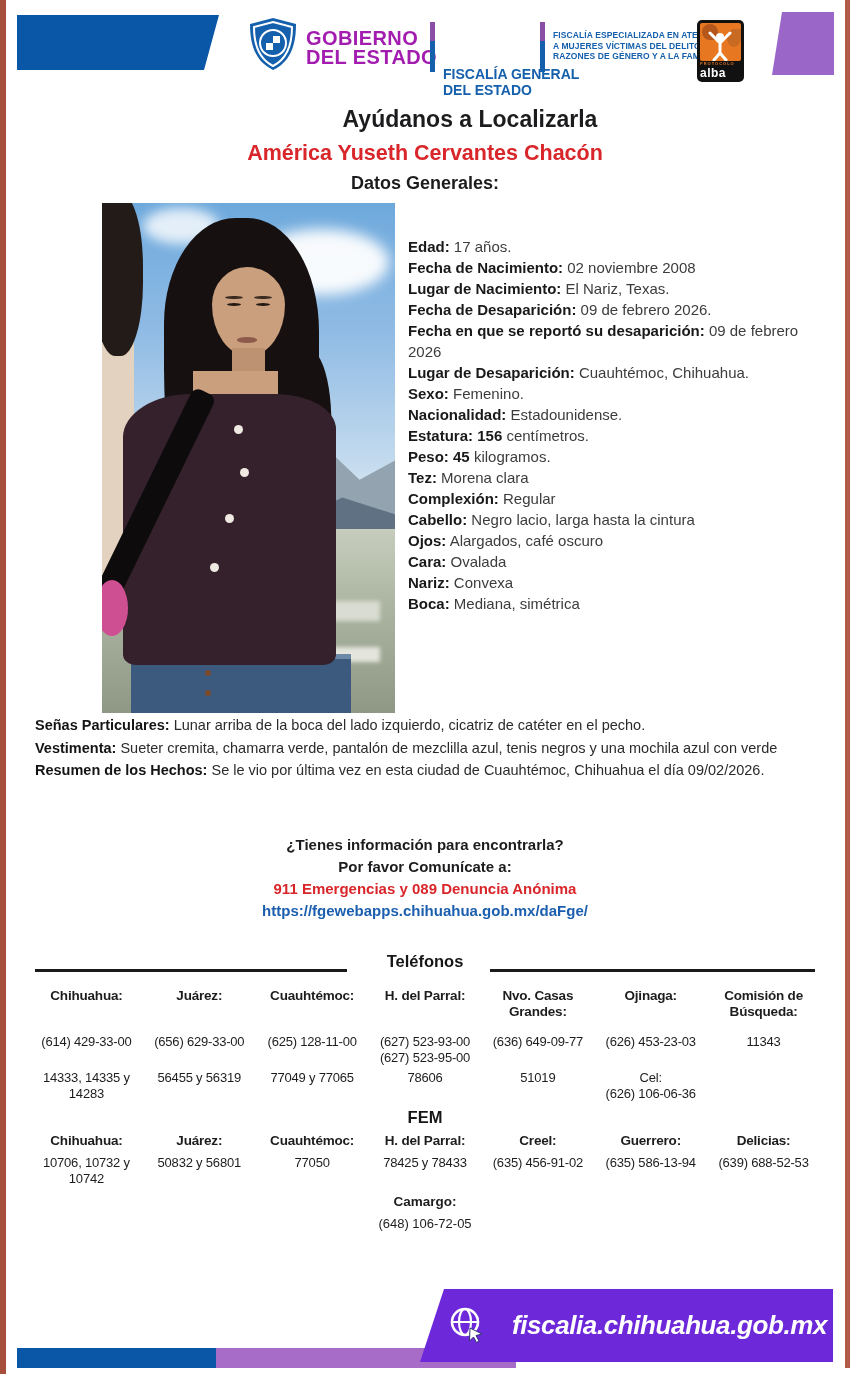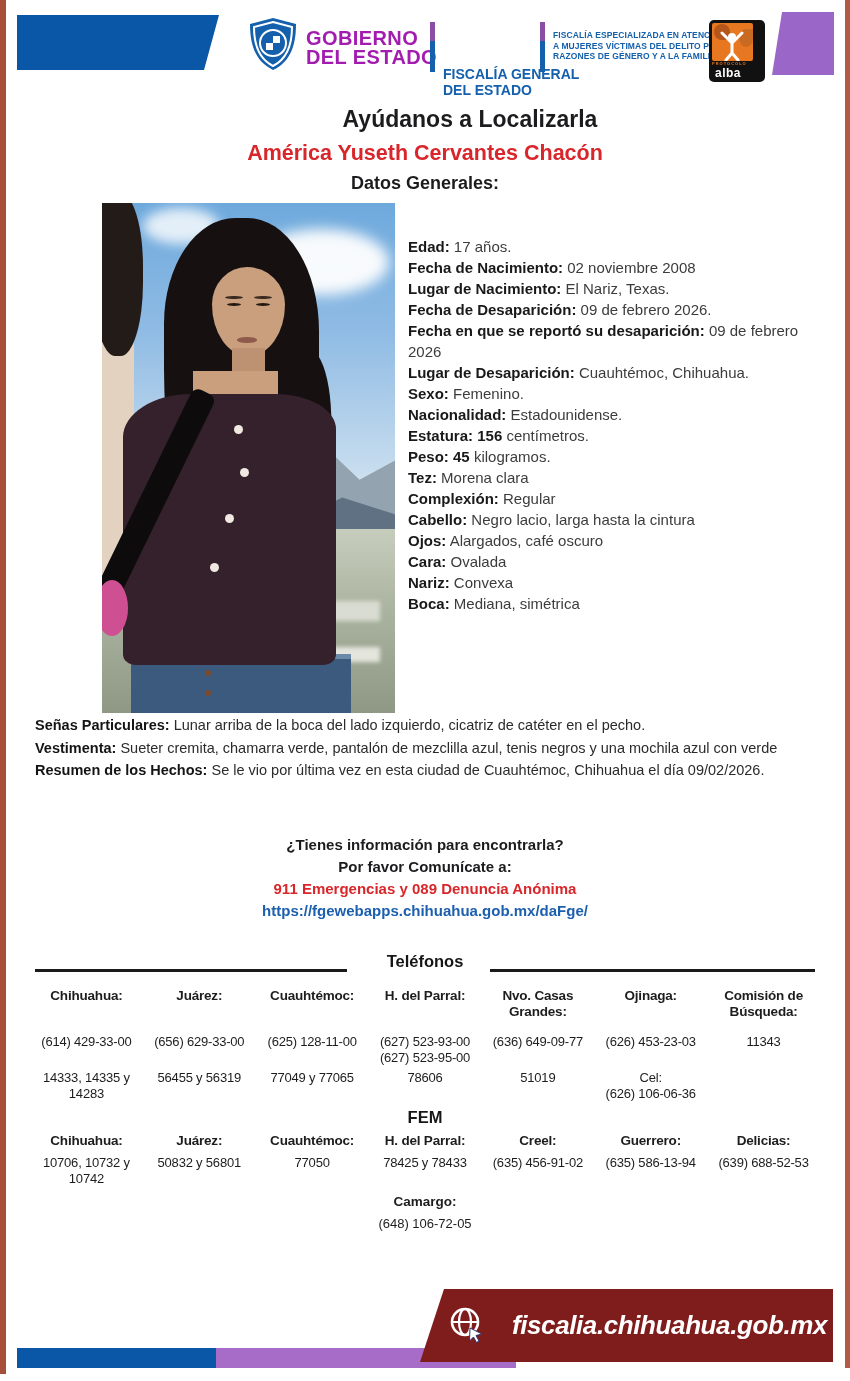--- a/index.html
+++ b/index.html
@@ -21,22 +21,22 @@
 
   
   .shield{left:246px;top:16px;}
   .gob-text{left:306px;top:29px;font-size:20px;font-weight:bold;color:#a21caf;
             line-height:19px;letter-spacing:.4px;}
   .hsep{width:5px;height:50px;top:22px;
         background:linear-gradient(180deg,#8a4fa5 0%,#8a4fa5 38%,#1560ac 38%,#1560ac 100%);}
   .sep1{left:430px;} .sep2{left:540px;}
   .fge-text{left:443px;top:30px;font-size:14px;font-weight:bold;color:#1560ac;line-height:15.5px;margin-top:37px;}
   .esp-text{left:553px;top:30px;font-size:8.5px;font-weight:bold;color:#1560ac;line-height:10.5px;letter-spacing:.1px;}
-  .alba{left:697px;top:20px;width:56px;height:62px;background:#111;border-radius:5px;
-        padding:3px 21px 2px 3px;box-sizing:border-box;margin-left:12px;}
+  .alba{left:697px;top:20px;width:47px;height:62px;background:#111;border-radius:5px;
+        padding:3px 21px 2px 3px;box-sizing:border-box;}
   .alba-art{position:relative;width:41px;height:38px;background:#e87722;border-radius:2px;overflow:hidden;}
   .alba-fig1{position:absolute;left:2px;top:1px;width:16px;height:16px;background:#b5561a;border-radius:50% 50% 0 50%;}
   .alba-fig2{position:absolute;right:0px;top:6px;width:14px;height:18px;background:#c96a22;border-radius:50% 0 50% 50%;}
   .alba-proto{font-size:4px;color:#e87722;text-align:center;letter-spacing:1px;line-height:6px;font-weight:bold;}
   .alba-name{font-size:12px;color:#fff;font-weight:bold;text-align:center;line-height:12px;letter-spacing:.5px;}
 
   
   .t-help{top:106px;font-size:23px;font-weight:bold;color:#1c1c1e;padding-left:45px;}
   .t-name{top:141px;font-size:21.5px;font-weight:bold;color:#d9262b;}
   .t-datos{top:173px;font-size:18px;font-weight:bold;color:#1c1c1e;}
@@ -108,21 +108,21 @@
   .tel-head{top:988px;} .tel-r1{top:1034px;} .tel-r2{top:1070px;}
   .fem-title{top:1108px;font-size:16.5px;font-weight:bold;color:#161616;}
   .fem-head{top:1133px;} .fem-r1{top:1155px;}
   .camargo-l{top:1194px;font-weight:bold;font-size:13.5px;color:#1d1d1d;}
   .camargo-v{top:1216px;font-size:13px;color:#1d1d1d;}
 
   
   .strip-blue{left:17px;top:1348px;width:216px;height:20px;background:#0b57a7;z-index:1;
               clip-path:polygon(0 0,100% 0,calc(100% - 7px) 100%,0 100%);}
   .strip-purple{left:216px;top:1348px;width:300px;height:20px;background:#a76bc8;z-index:1;}
-  .navybox{left:420px;top:1289px;width:413px;height:73px;background:#7f1d1d;z-index:2;
+  .navybox{left:420px;top:1289px;width:413px;height:73px;background:#6d28d9;z-index:2;
            clip-path:polygon(24px 0,100% 0,100% 100%,0 100%);
            display:flex;align-items:center;justify-content:center;gap:26px;padding-left:20px;box-sizing:border-box;}
   .navybox .url{color:#fff;font-size:26px;font-weight:bold;font-style:italic;letter-spacing:-.4px;}
 </style>
 </head>
 <body>
 
 <div class="page">
 
   <div class="abs border-left"></div>

